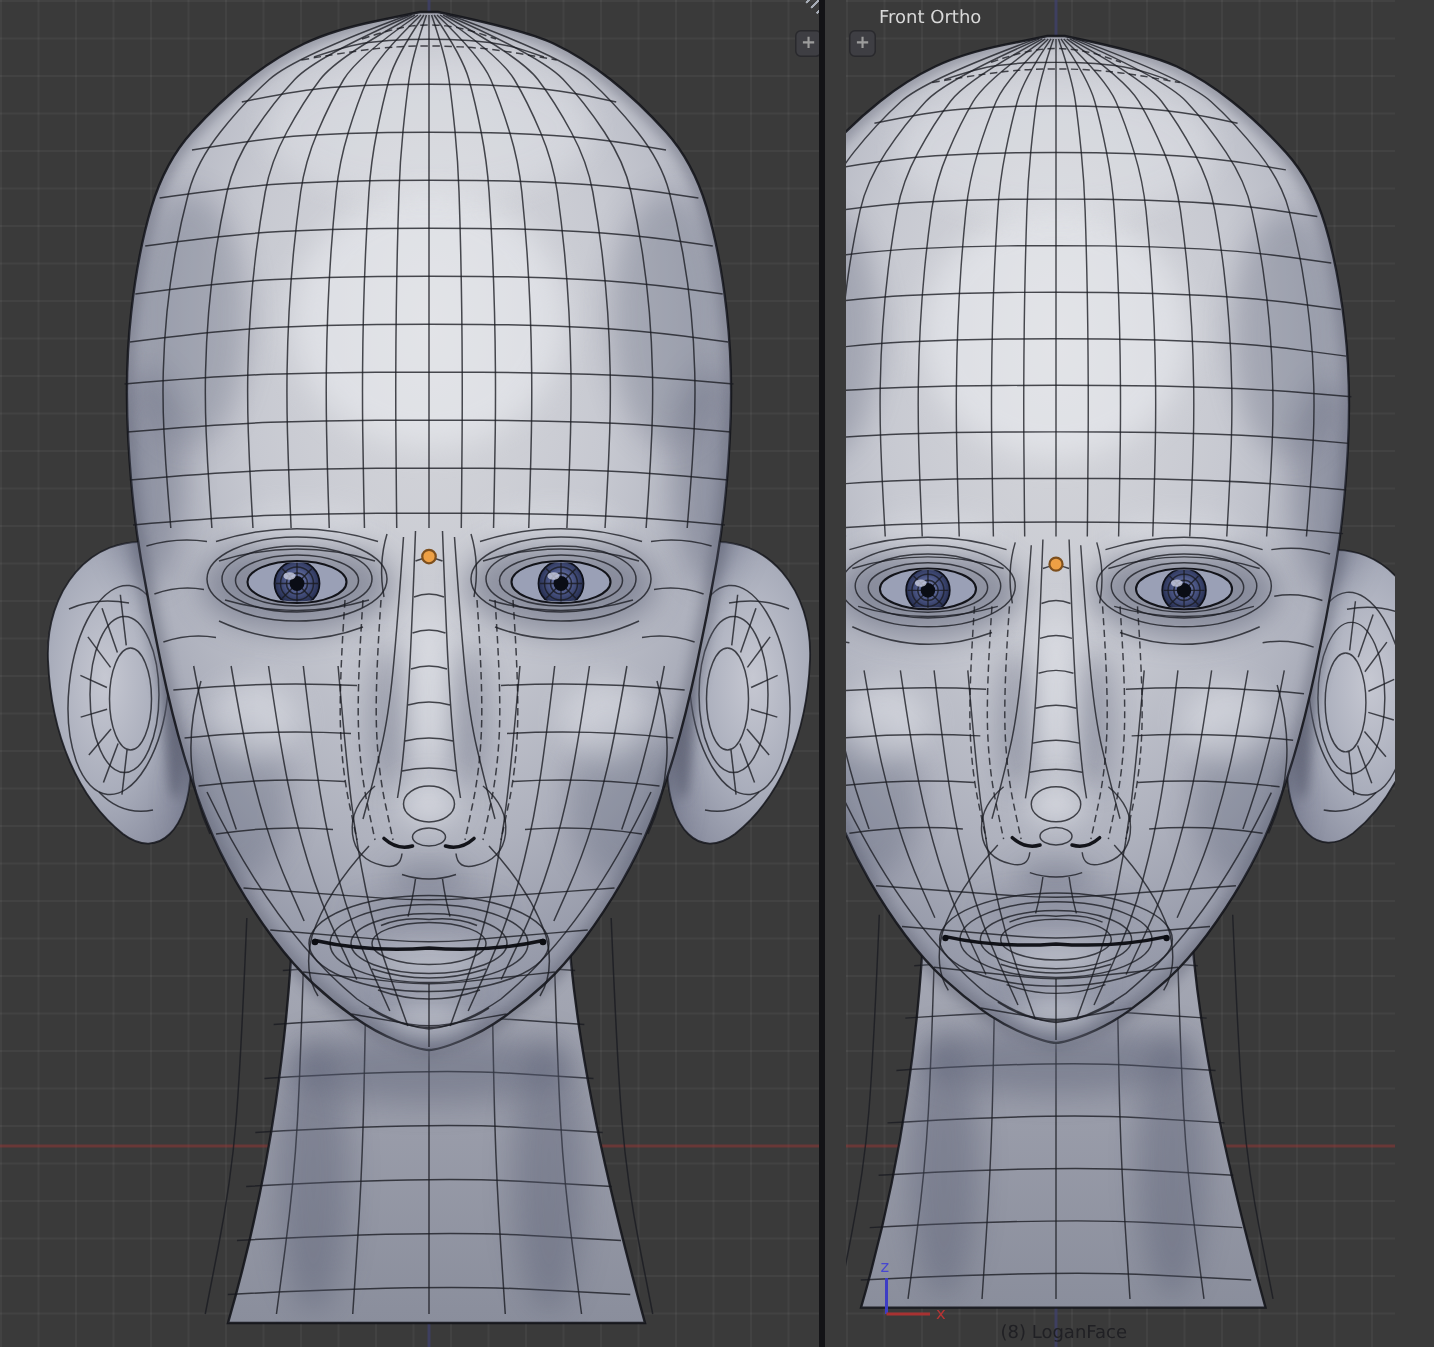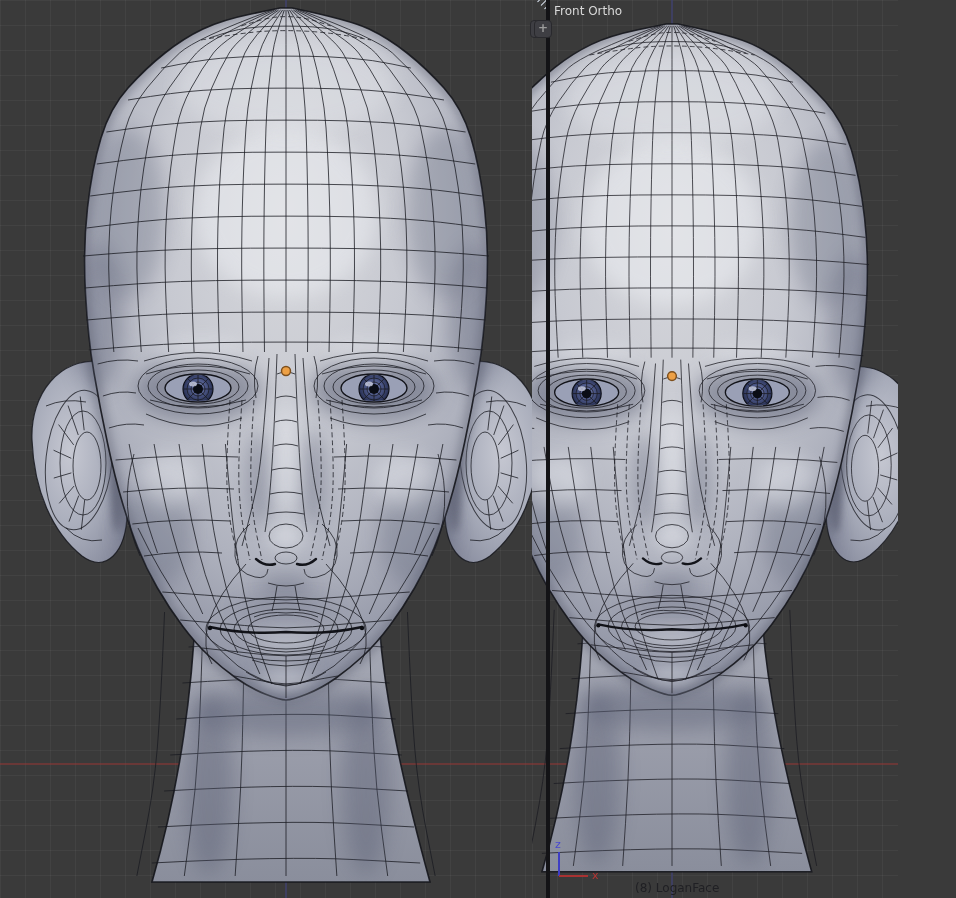--- a/index.html
+++ b/index.html
@@ -3,21 +3,21 @@
 <meta charset="utf-8">
 <style>
   html,body{margin:0;padding:0;background:#2b2b2b}
   .stage{position:relative;width:956px;height:898px;overflow:hidden;
     font-family:"DejaVu Sans",sans-serif;background:#3a3a3a}
   .vp{position:absolute;top:0;height:898px;overflow:hidden;background-color:#3a3a3a;
     background-image:linear-gradient(rgba(255,255,255,.045) 1px,transparent 1px),
                      linear-gradient(90deg,rgba(255,255,255,.045) 1px,transparent 1px);
     background-size:25px 25px}
   .vp-l{left:0;width:546px}
-  .vp-r{left:532px;width:366px}
+  .vp-r{left:564px;width:366px}
   .divider{position:absolute;left:546px;top:0;width:4px;height:898px;background:#131316;z-index:5}
   .axis-x{position:absolute;left:0;right:0;top:763px;height:2px;background:rgba(152,54,52,.5)}
   .axis-z{position:absolute;top:0;bottom:0;width:2px;background:rgba(64,66,112,.7)}
   .vp-svg{position:absolute;left:0;top:0}
   .plusbtn{position:absolute;top:20px;width:16px;height:16px;border-radius:4px;background:#3e3e43;
     border:1px solid #29292d;color:#9c9c9c;font-size:12px;font-weight:bold;line-height:14px;
     text-align:center;cursor:pointer;z-index:6;user-select:none}
   .grip{position:absolute;top:0;right:0;width:15px;height:15px;z-index:6;
     background:repeating-linear-gradient(135deg,rgba(172,178,188,.95) 0 1.5px,transparent 1.5px 5px);
     clip-path:polygon(30% 0,100% 0,100% 70%)}

